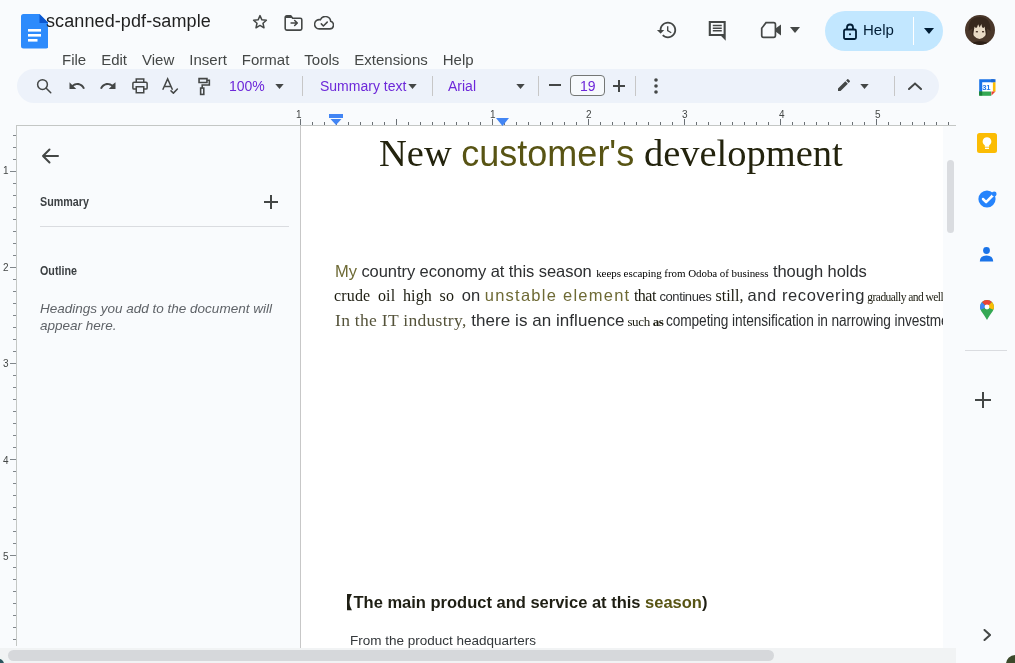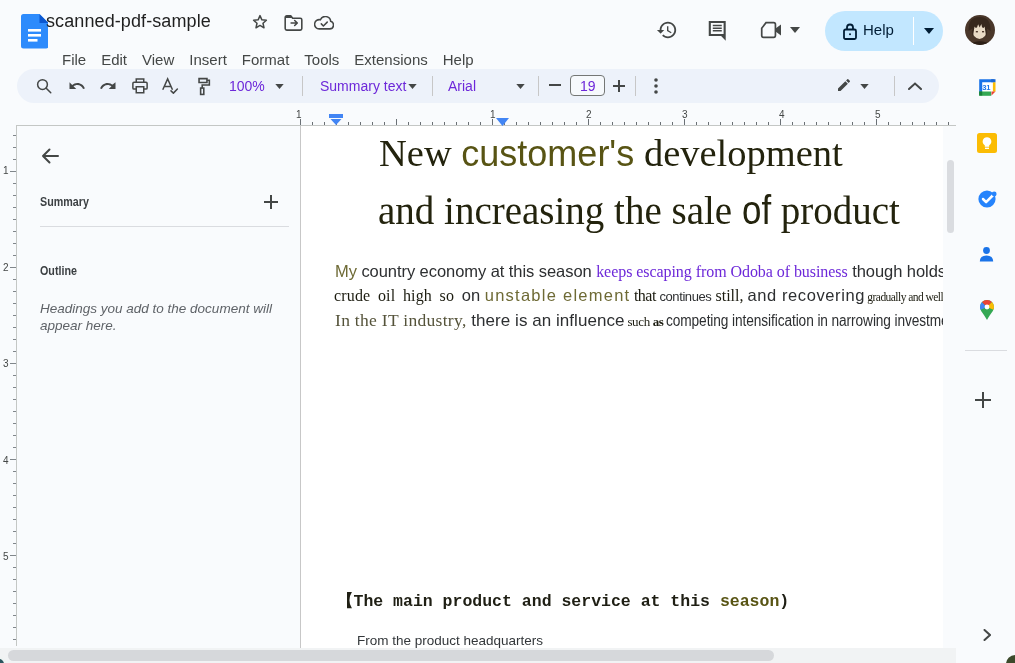--- a/index.html
+++ b/index.html
@@ -301,26 +301,25 @@
 <div class="abs" style="left:40px;top:195px;font-size:12.2px;color:#3c4043;font-weight:bold;letter-spacing:0px;transform:scaleX(0.88);transform-origin:left;">Summary</div>
 <svg class="abs ic" width="14" height="14" viewBox="0 0 14 14" style="left:264px;top:195px">
     <path d="M6 0 h2 v6 h6 v2 h-6 v6 h-2 v-6 h-6 v-2 h6 z" fill="currentColor"></path>
   </svg>
 <div class="abs" style="left:40px;top:226px;width:249px;height:1px;background:#dadce0"></div>
 <div class="abs" style="left:40px;top:264px;font-size:12.2px;color:#3c4043;font-weight:bold;letter-spacing:0px;transform:scaleX(0.88);transform-origin:left;">Outline</div>
 <div class="abs" style="left:40px;top:300px;width:235px;font-size:13.5px;font-style:italic;color:#5f6368;line-height:17px;">Headings you add to the document will appear here.</div>
 
 <div id="page" class="abs">
   <div class="abs serif line" id="hl1" style="left:78px;top:8px;font-size:38.5px;color:#23230d;">New <span class="sansx olive" style="font-size:36px;">customer's</span> development</div>
-  <div class="abs serif line" id="hl2" style="left:77px;top:64px;font-size:39px;color:#23230d;">and increasing the sale <span class="sansx" style="font-size:41px;display:inline-block;transform:scaleX(0.85);transform-origin:0 50%;margin-right:-5px;">of</span> product</div>
-  <div class="abs line" id="pl1" style="left:34px;top:136.5px;font-size:16.5px;color:#2d2f31;letter-spacing:-0.06px;"><span style="color:#6e6a35">My</span> country economy at this season <span class="serif" style="font-size:16px;color:#6d28d9">keeps escaping from Odoba of business</span> though holds</div>
+  <div class="abs line" id="pl1" style="left:34px;top:136.5px;font-size:16.5px;color:#2d2f31;letter-spacing:-0.06px;"><span style="color:#6e6a35">My</span> country economy at this season <span class="serif" style="font-size:11px;color:#000000">keeps escaping from Odoba of business</span> though holds</div>
   <div class="abs serif line" id="pl2" style="left:33px;top:160.5px;font-size:16px;color:#1c1c10;"><span style="word-spacing:3.5px;letter-spacing:0.15px;">crude oil high so </span><span class="sansx" style="font-size:16.5px;color:#2d2f31;">on <span style="color:#6e6a35;letter-spacing:1.25px;">unstable element</span></span><span style="letter-spacing:-0.5px;"> that </span><span class="sansx" style="font-size:13px;color:#2d2f31;letter-spacing:-0.4px;">continues</span> still, <span class="sansx" style="font-size:16.5px;color:#2d2f31;letter-spacing:0.6px;">and recovering</span><span style="font-size:11.5px;letter-spacing:-0.55px;"> gradually and well.</span></div>
   <div class="abs serif line" id="pl3" style="left:34px;top:185.5px;font-size:17.5px;color:#1c1c10;letter-spacing:0.3px;"><span style="color:#55533a">In the IT industry,</span> <span class="sansx" style="font-size:17px;color:#2d2f31;letter-spacing:0.05px;">there is an influence</span><span style="font-size:13px;letter-spacing:-0.35px;"> such <b>as</b> </span><span class="sansx" style="font-size:16px;color:#2d2f31;letter-spacing:-0.1px;display:inline-block;transform:scaleX(0.855);transform-origin:0 50%;">competing intensification in narrowing investment</span></div>
-  <div class="abs line" id="bl" style="left:36px;top:468px;font-size:16.5px;font-weight:bold;color:#1f1f14;font-family:Liberation Mono, monospace;">【The main product and service at this <span class="olive">season</span>)</div>
-  <div class="abs line" id="fl" style="left:56px;top:508px;font-size:13.5px;color:#33373a;">From the product headquarters</div>
+  <div class="abs line" id="bl" style="left:36px;top:468px;font-size:16.5px;font-weight:bold;color:#1f1f14;">【The main product and service at this <span class="olive">season</span>)</div>
+  <div class="abs line" id="fl" style="left:49px;top:508px;font-size:13.5px;color:#33373a;">From the product headquarters</div>
 </div>
 
 <div class="abs" style="left:947px;top:160px;width:7px;height:73px;background:#dadce0;border-radius:4px;"></div>
 <div class="abs" style="left:0;top:648px;width:956px;height:15px;background:#f1f3f4;"></div>
 <div class="abs" style="left:8px;top:650px;width:766px;height:11px;background:#d6d8db;border-radius:6px;"></div>
 <div class="abs" style="left:-8px;top:657px;width:14px;height:14px;border-radius:50%;background:#2b555e;border:2px solid #eef3f2;"></div>
 
 <div id="rpanel" class="abs"></div>
 
 <svg class="abs" width="19" height="19" viewBox="0 0 19 19" style="left:977px;top:77px">

